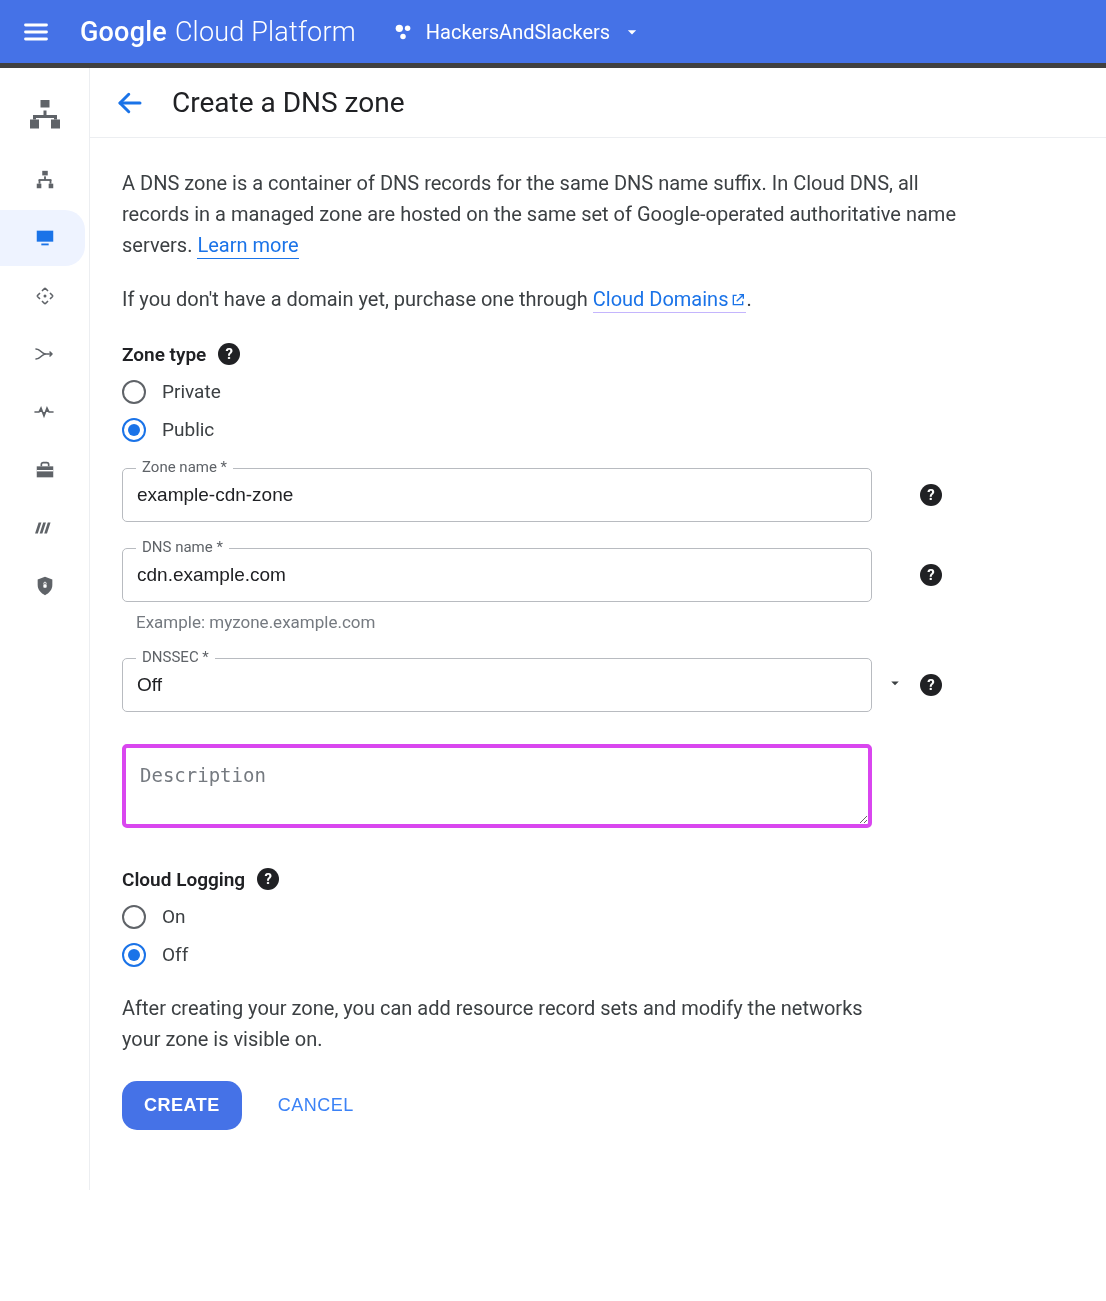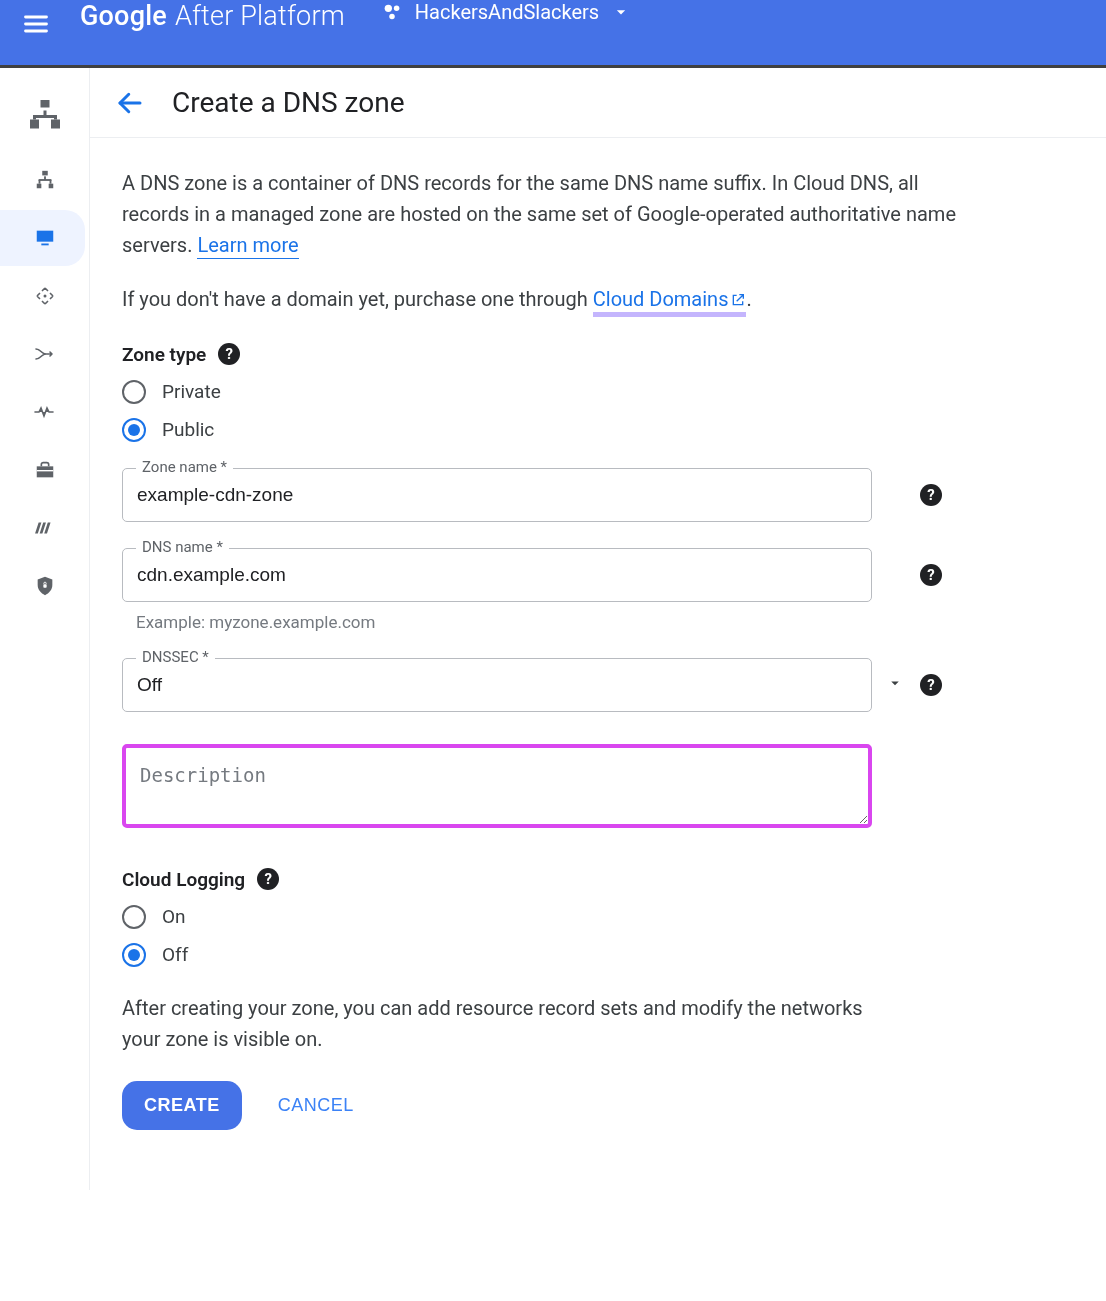--- a/index.html
+++ b/index.html
@@ -6,25 +6,25 @@
   html, body {
     margin: 0; padding: 0;
     font-family: "Google Sans", Roboto, "Helvetica Neue", Arial, sans-serif;
     color: #202124; background: #fff;
   }
   .root { width: 1106px; }
   
   .topnav {
     height: 68px;
     background: #4572e7;
-    display: flex; align-items: flex-start;
+    display: flex; align-items: center;
     padding: 0 12px;
     gap: 20px;
     color: #fff;
-    border-bottom: 3px solid #404040;
+    border-bottom: 5px solid #404040;
   }
   .menu-btn {
     width: 48px; height: 48px;
     display: flex; align-items: center; justify-content: center;
     cursor: pointer;
   }
   .menu-btn svg { stroke: #fff; }
   .logo {
     display: flex; align-items: baseline; gap: 8px;
     font-size: 27px; letter-spacing: .2px;
@@ -71,21 +71,21 @@
   .back-btn {
     width: 36px; height: 36px;
     display: flex; align-items: center; justify-content: center;
     cursor: pointer; color: #1a73e8;
   }
   .page-title { font-size: 28px; font-weight: 400; color: #202124; }
   .content { padding: 30px 32px 0 32px; max-width: 900px; }
   .intro { font-size: 20px; line-height: 1.55; color: #3c4043; margin-bottom: 26px; }
   .intro a { color: #1a73e8; text-decoration: none; border-bottom: 1px solid #1a73e8; padding-bottom: 1px; }
   .subintro { font-size: 20px; color: #3c4043; margin-bottom: 30px; }
-  .subintro a { color: #1a73e8; text-decoration: none; border-bottom: 5px solid #c4b5fd; padding-bottom: 1px; }
+  .subintro a { color: #1a73e8; text-decoration: none; border-bottom: 1px solid #c4b5fd; padding-bottom: 1px; }
   .extlink-icon { display:inline-block; vertical-align: middle; margin-left: 2px; }
   .group-label {
     font-size: 19px; font-weight: 600; color: #202124;
     display: flex; align-items: center; gap: 12px;
     margin-bottom: 14px;
   }
   .help-icon {
     width: 22px; height: 22px; border-radius: 50%;
     background: #202124; color: #fff;
     display:inline-flex; align-items:center; justify-content:center;
@@ -163,21 +163,21 @@
   <div class="topnav">
     <div class="menu-btn">
       <svg width="28" height="28" viewBox="0 0 24 24" fill="none" stroke-width="2.4" stroke-linecap="round">
           <line x1="3" y1="6" x2="21" y2="6"></line>
           <line x1="3" y1="12" x2="21" y2="12"></line>
           <line x1="3" y1="18" x2="21" y2="18"></line>
         </svg>
     </div>
     <div class="logo">
       <span class="logo-g">Google</span>
-      <span class="logo-rest">After Platform</span>
+      <span class="logo-rest">Cloud Platform</span>
     </div>
     <div class="project-dropdown">
       <svg class="gdots" viewBox="0 0 24 24">
           <circle cx="8" cy="8" r="4"></circle>
           <circle cx="17" cy="8" r="3"></circle>
           <circle cx="12" cy="17" r="3"></circle>
         </svg>
       <span>HackersAndSlackers</span>
       <svg class="dd" width="20" height="20" viewBox="0 0 24 24">
           <path d="M7 10l5 5 5-5z"></path>

